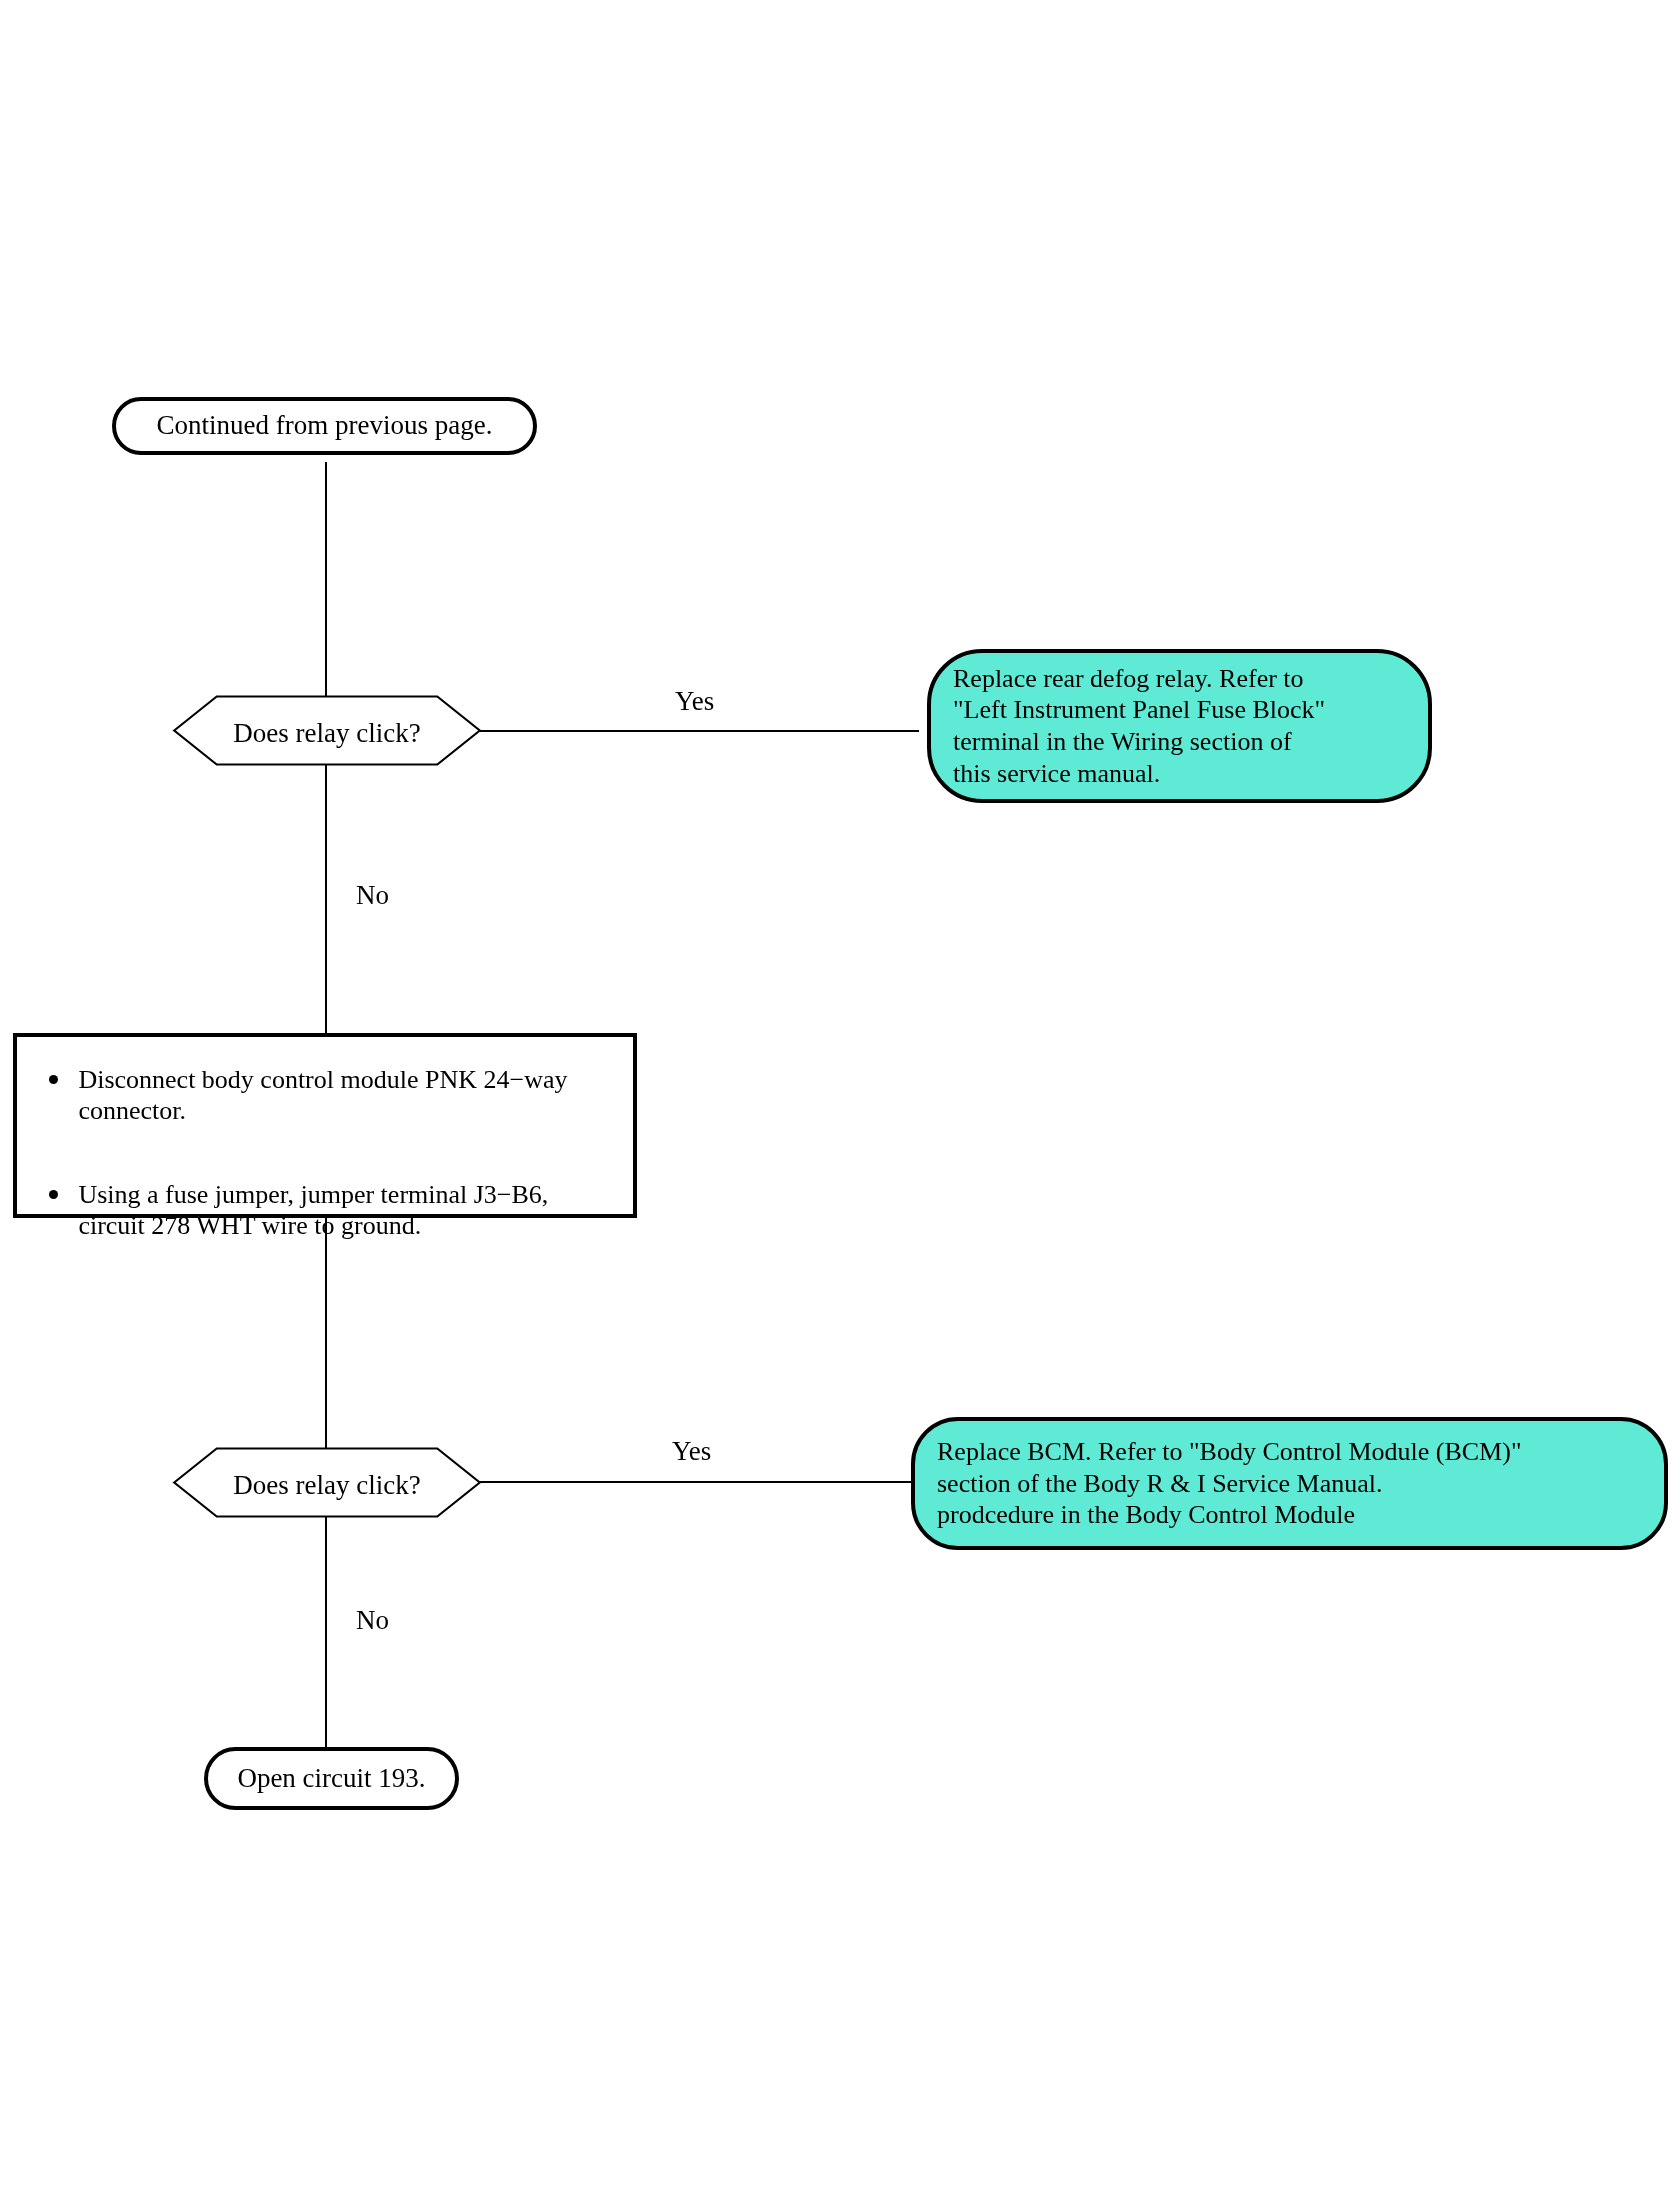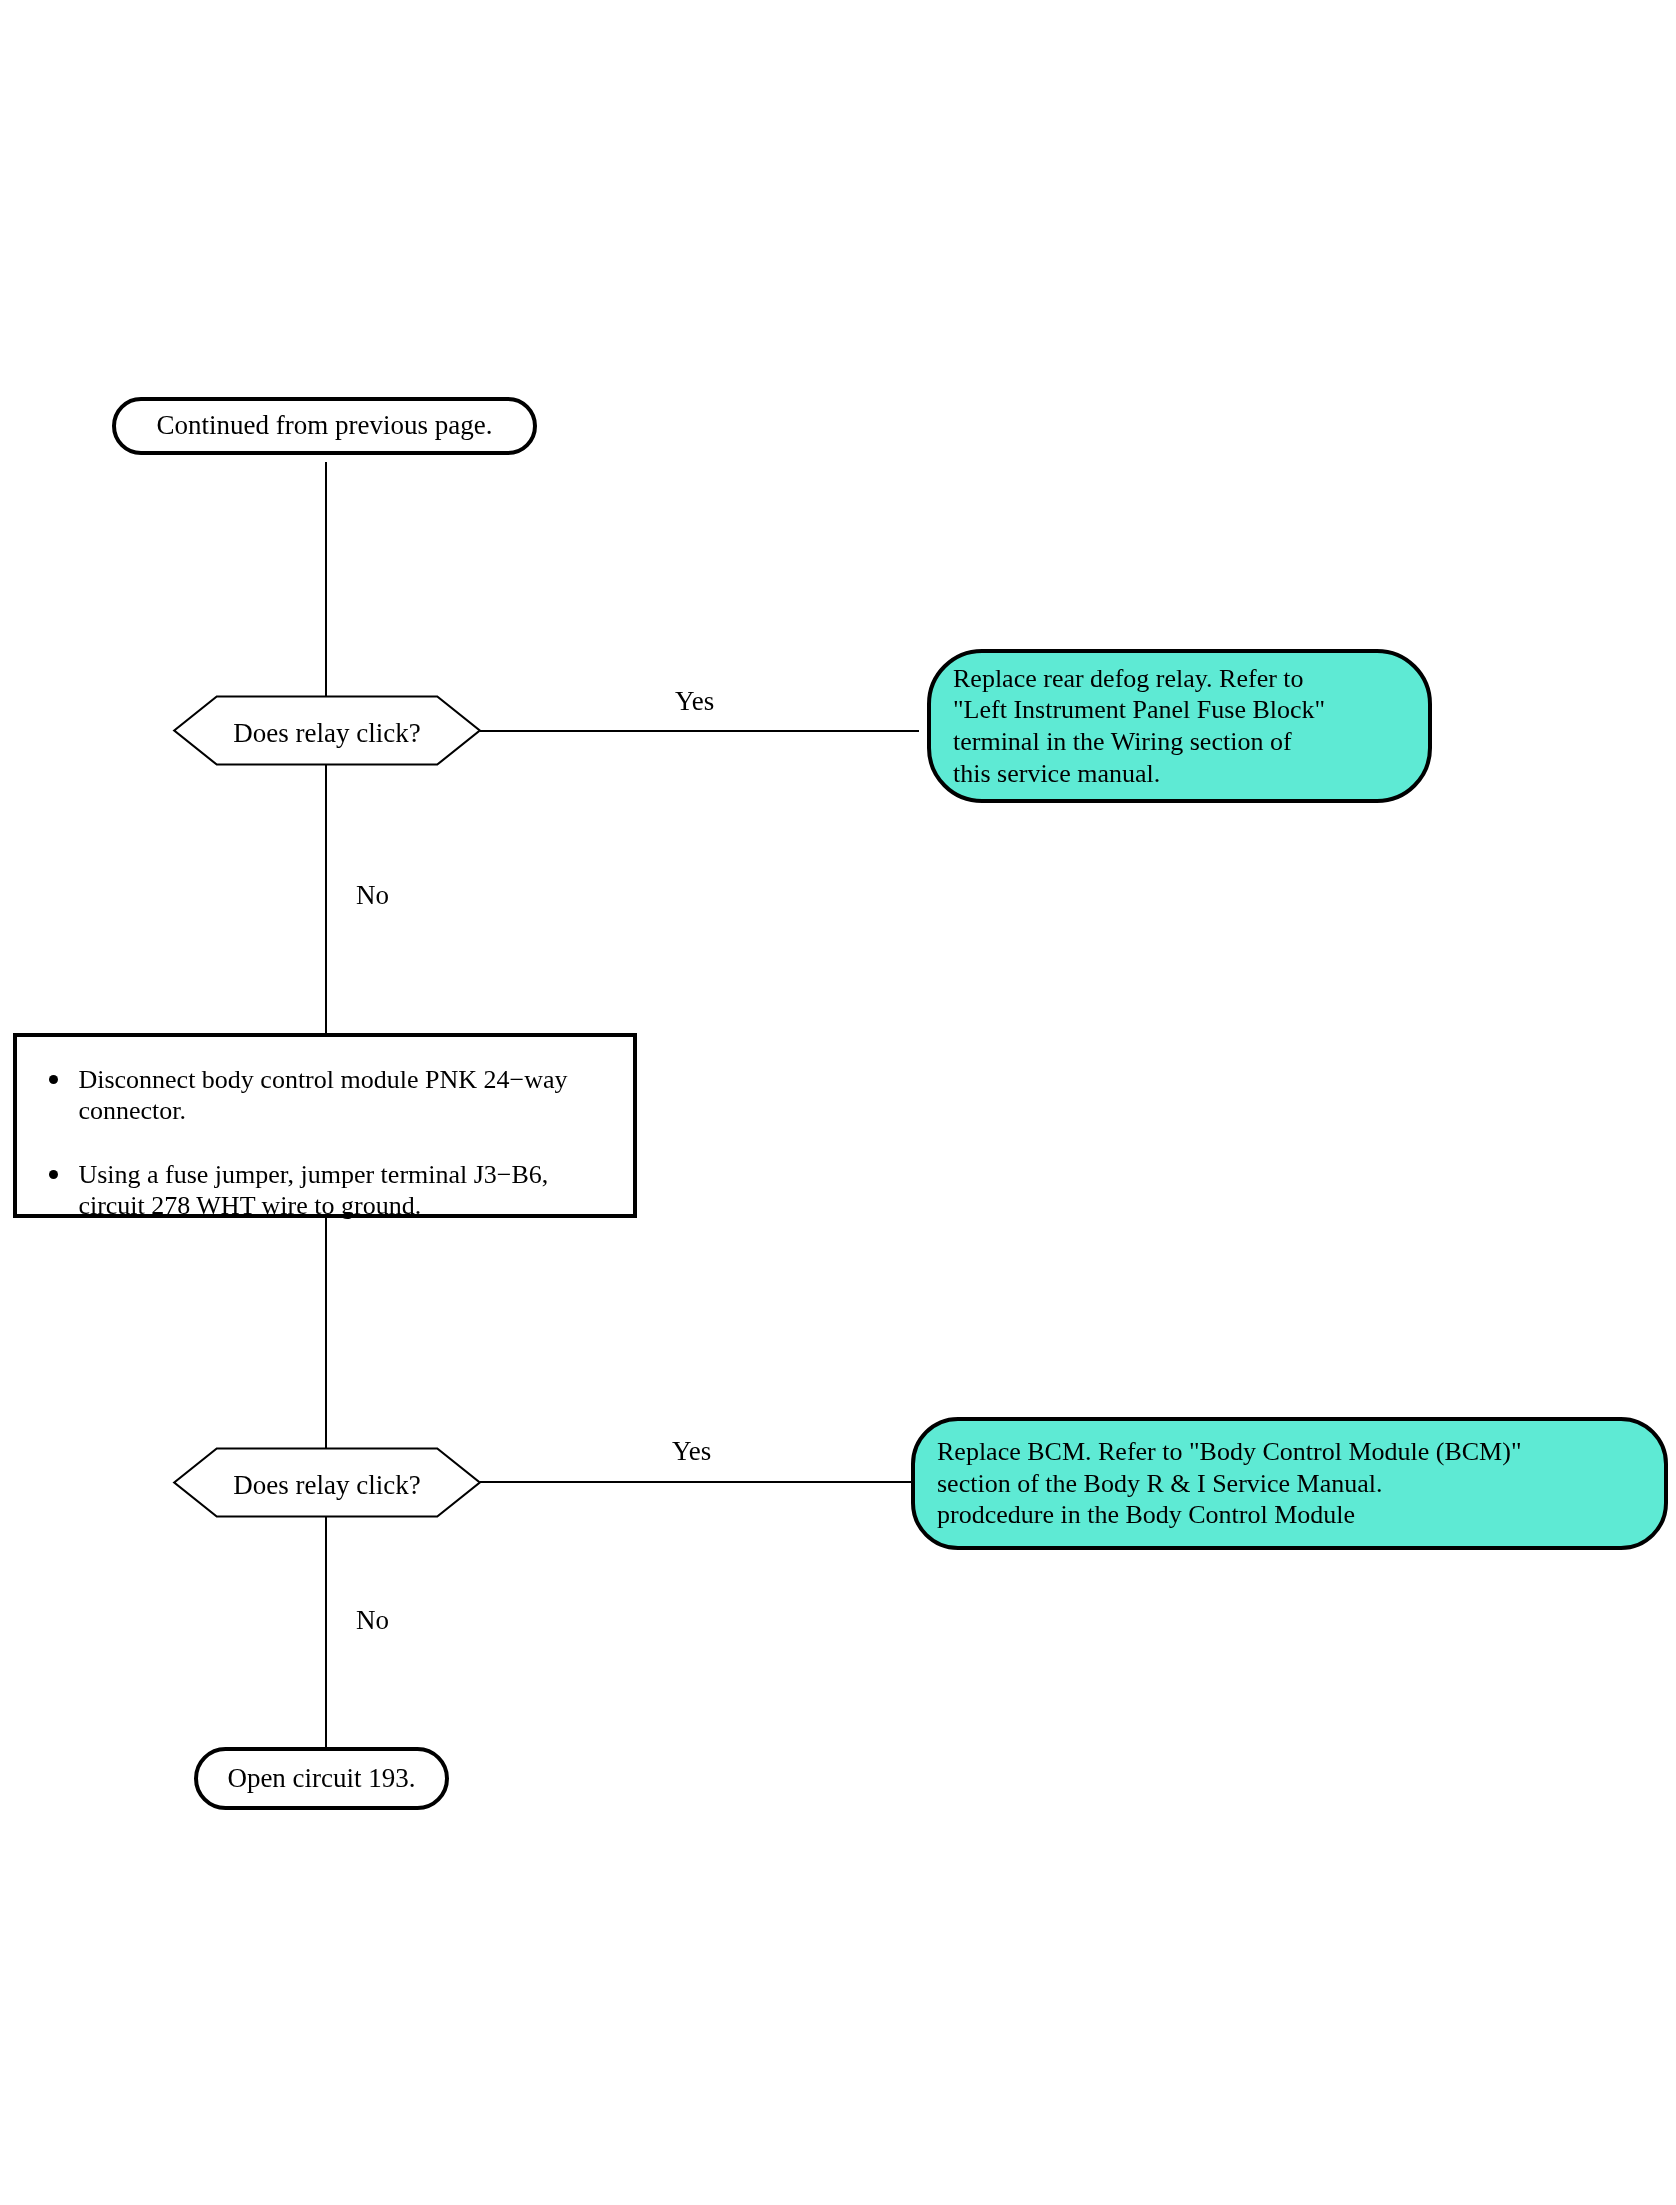--- a/index.html
+++ b/index.html
@@ -89,21 +89,21 @@
   .bullets {
     list-style: none;
     margin: 0;
     padding: 0;
   }
   .bullets li {
     position: relative;
     padding-left: 45px;
     font-size: 26px;
     line-height: 1.21;
-    margin-bottom: 32px;
+    margin-bottom: 52px;
   }
   .bullets li:last-child { margin-bottom: 0; }
   .bullets li .dot {
     position: absolute;
     left: 16px;
     top: 11px;
     width: 9px;
     height: 9px;
     background: #000;
     border-radius: 50%;
@@ -194,18 +194,18 @@
   <div class="edgelabel" style="left:356px; top:1605px;">No</div>
 
   <div class="node roundbox" style="left:911px; top:1417px; width:757px; height:133px; border-radius:47px;">
     <div class="txt">
       <div>Replace BCM. Refer to "Body Control Module (BCM)"</div>
       <div>section of the Body R &amp; I Service Manual.</div>
       <div>prodcedure in the Body Control Module</div>
     </div>
   </div>
 
-  <div class="node terminator" style="left:194px; top:1747px; width:255px; height:63px;">
+  <div class="node terminator" style="left:204px; top:1747px; width:255px; height:63px;">
     <span class="txt">Open circuit 193.</span>
   </div>
 
 </div>
 
 
 </body></html>

